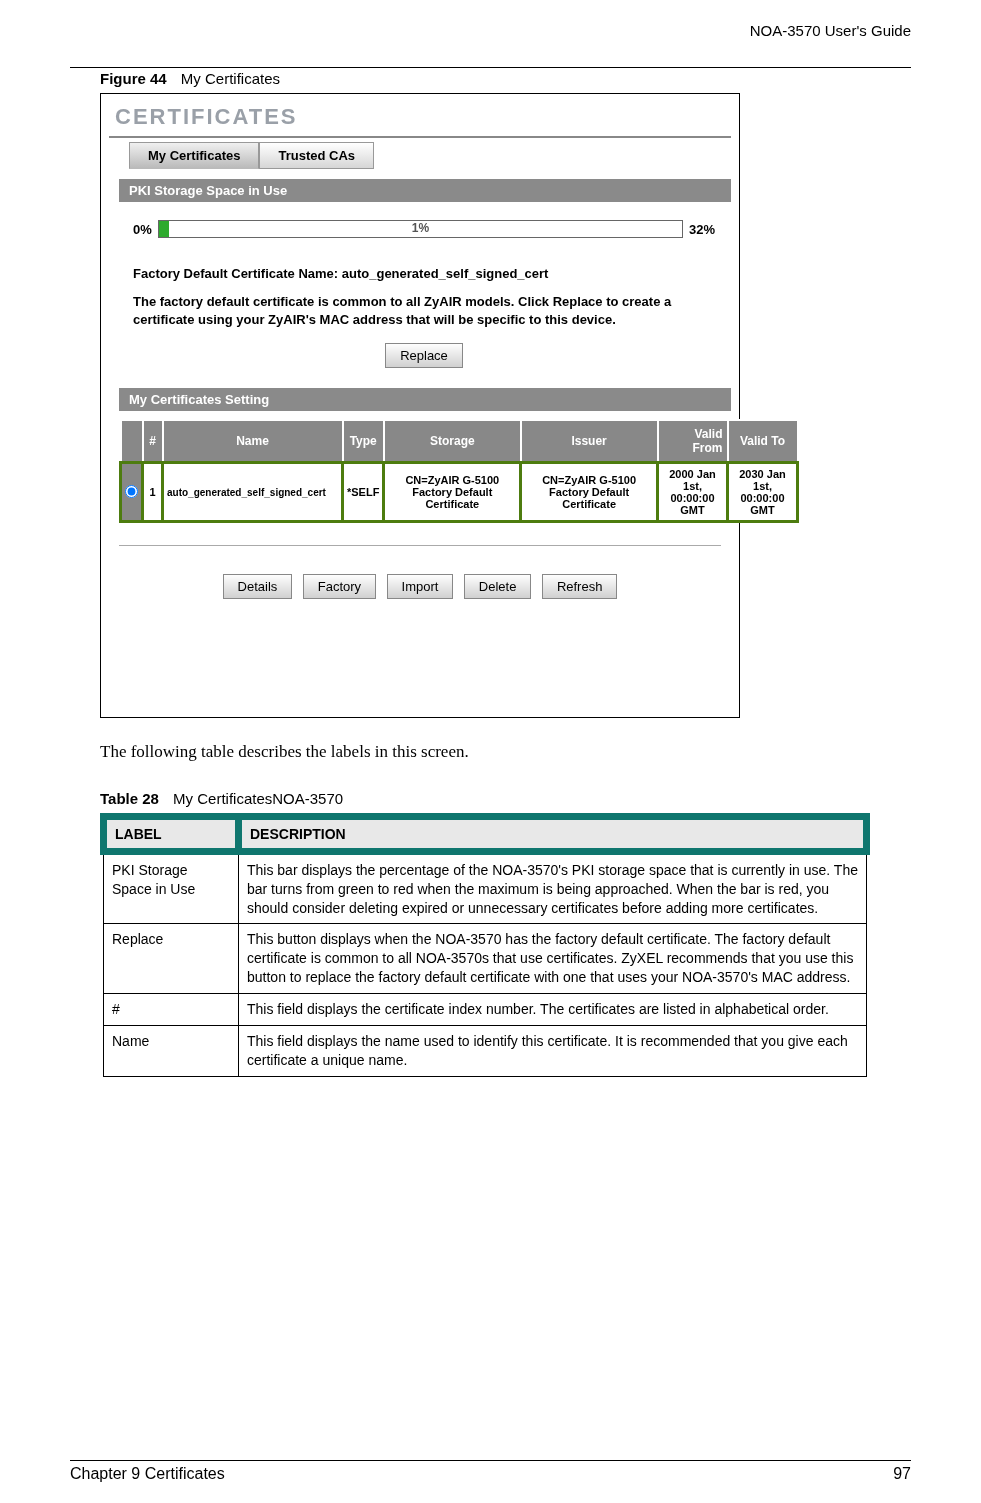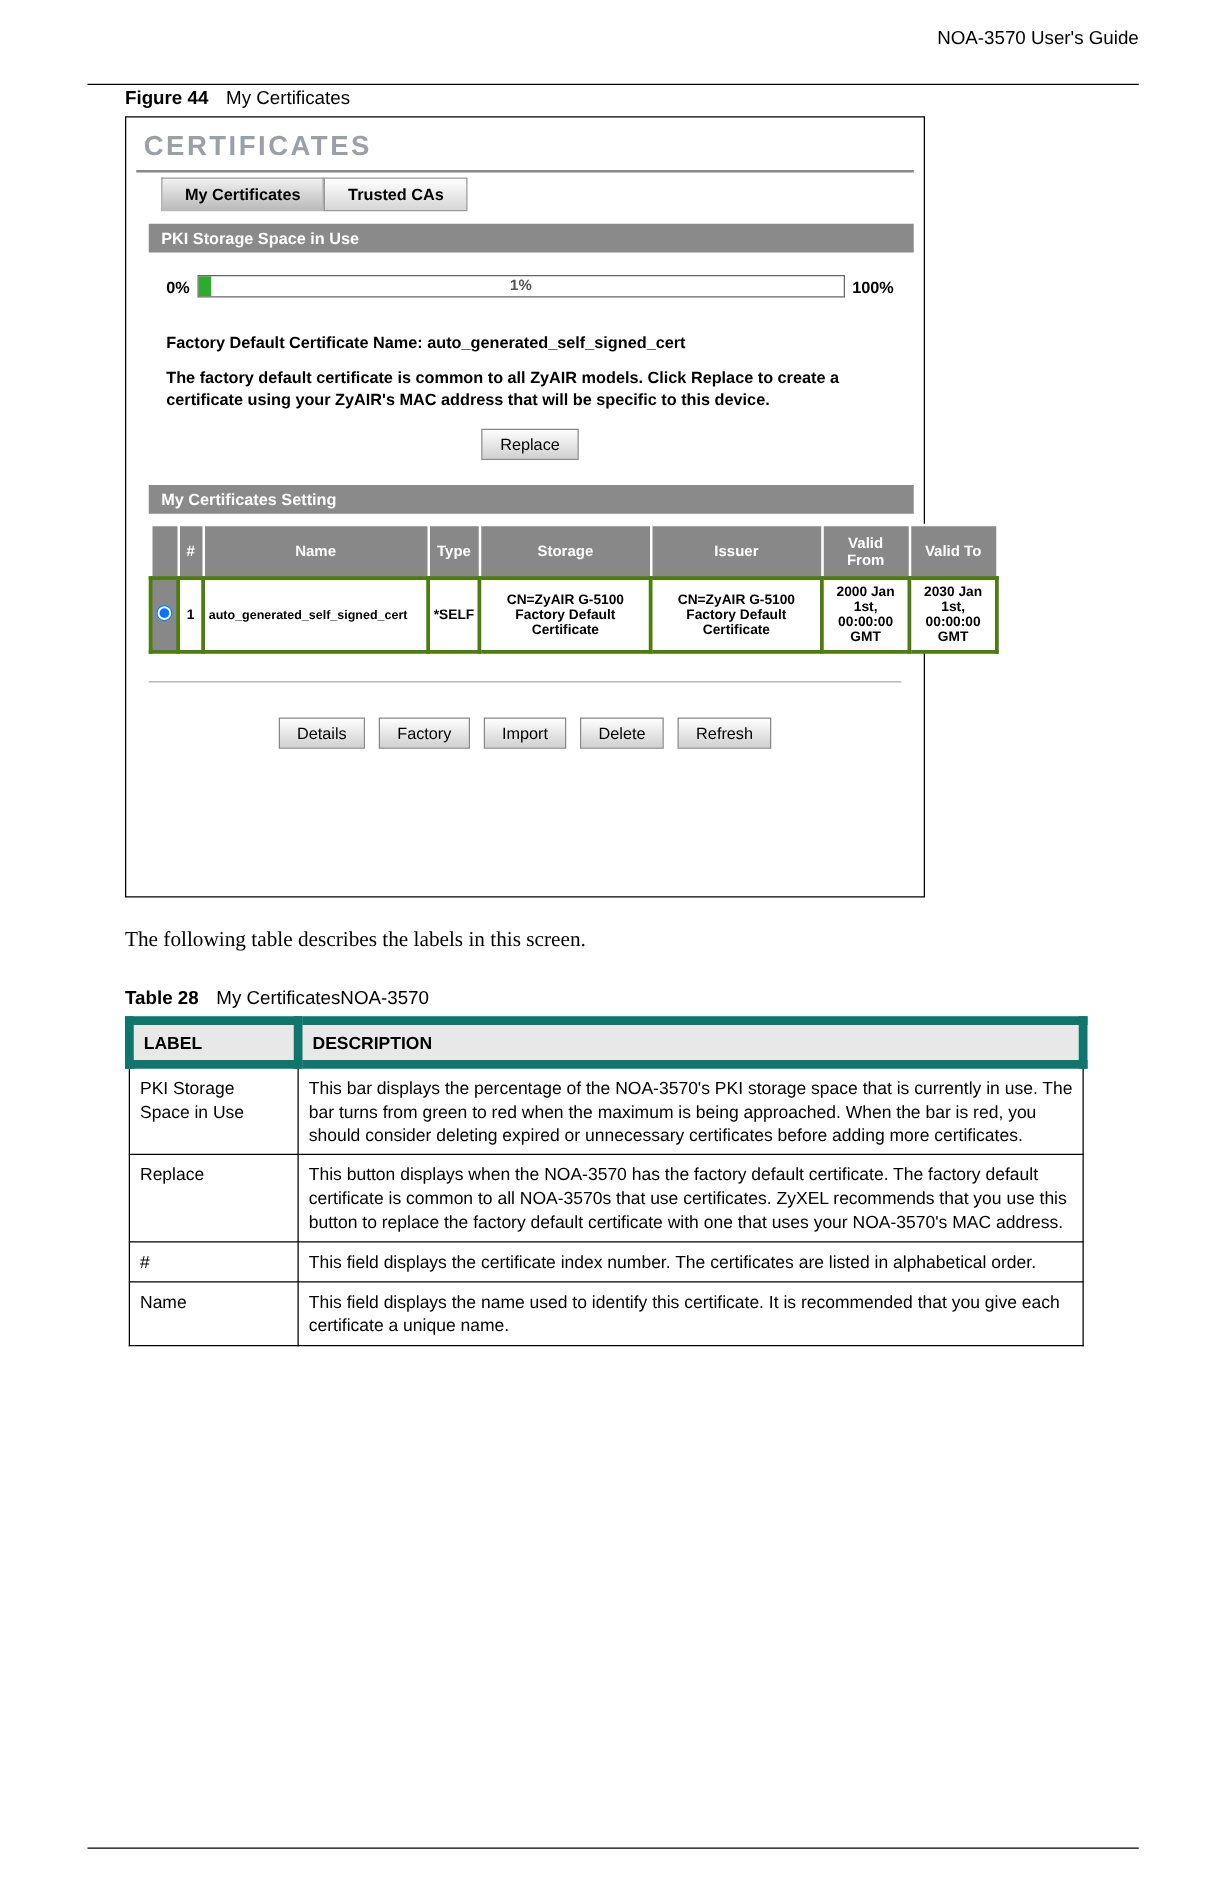--- a/index.html
+++ b/index.html
@@ -88,21 +88,21 @@
       </div>
 
       <div class="section-header">PKI Storage Space in Use</div>
       <div class="section-body">
         <div class="storage-row">
           <span style="margin-right:6px;">0%</span>
           <div class="storage-bar">
             <div class="storage-fill"></div>
             <span class="storage-mid">1%</span>
           </div>
-          <span style="margin-left:6px;">100%</span>
+          <span style="margin-left:6px;">32%</span>
         </div>
       </div>
 
       <div class="section-body">
         <div style="margin:6px 0 12px 0;">Factory Default Certificate Name: auto_generated_self_signed_cert</div>
         <div style="line-height:1.4;">The factory default certificate is common to all ZyAIR models. Click Replace to create a certificate using your ZyAIR's MAC address that will be specific to this device.</div>
         <div class="replace-btn-row">
           <button class="ui-button">Replace</button>
         </div>
       </div>
@@ -111,21 +111,21 @@
 
       <table class="cert-table">
         <tbody>
             <tr>
           <th style="width:10px;"></th>
           <th style="width:20px;">#</th>
           <th style="width:180px;">Name</th>
           <th style="width:40px;">Type</th>
           <th>Storage</th>
           <th>Issuer</th>
-          <th style="width:70px;">Valid From</th>
+          <th style="width:70px;text-align:right;">Valid From</th>
           <th style="width:70px;">Valid To</th>
         </tr>
         <tr>
           <td class="radio-cell"><input type="radio" checked="" style=""></td>
           <td>1</td>
           <td style="text-align:left;font-size:10px;">auto_generated_self_signed_cert</td>
           <td>*SELF</td>
           <td>CN=ZyAIR G-5100 Factory Default Certificate</td>
           <td>CN=ZyAIR G-5100 Factory Default Certificate</td>
           <td>2000 Jan 1st, 00:00:00 GMT</td>
@@ -173,13 +173,17 @@
         <td class="label-col">Name</td>
         <td>This field displays the name used to identify this certificate. It is recommended that you give each certificate a unique name.</td>
       </tr>
     </tbody>
       </table>
   </div>
 </div>
 
 <div class="footer">
   <div class="footer-line"></div>
+  <div class="footer-row">
+    <span>Chapter 9 Certificates</span>
+    <span>97</span>
+  </div>
 </div>
 
 </body></html>

